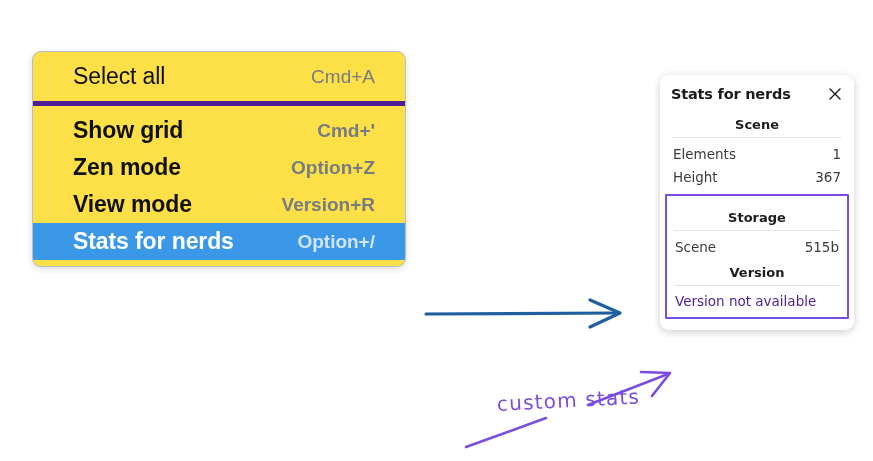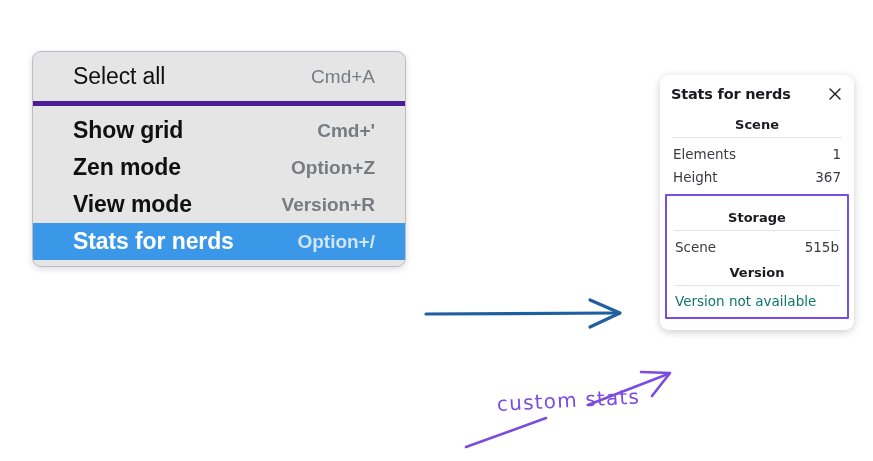--- a/index.html
+++ b/index.html
@@ -14,21 +14,21 @@
     position: relative;
     overflow: hidden;
   }
 
   
   #context-menu {
     position: absolute;
     left: 32px;
     top: 51px;
     width: 374px;
-    background: #e5e5e5;
+    background: #fde047;
     border: 1px solid #b9bec6;
     border-radius: 9px;
     box-shadow: 0 2px 7px rgba(0,0,0,0.14);
     overflow: hidden;
     box-sizing: border-box;
   }
   .menu-group {
     padding: 6px 0;
   }
   .menu-group + .menu-group {
@@ -123,21 +123,21 @@
   .stat-row .v { white-space: nowrap; }
 
   .highlight-box {
     border: 2px solid #7b4ce0;
     border-radius: 1px;
     margin: 6px -4px 0 -4px;
     padding: 13px 4px 5px 4px;
   }
   .version-line {
     font-size: 13.5px;
-    color: #0f766e;
+    color: #4c1d95;
     padding: 3px 4px;
     white-space: nowrap;
   }
 
   
   #annotations {
     position: absolute;
     left: 0; top: 0;
     width: 873px;
     height: 461px;

